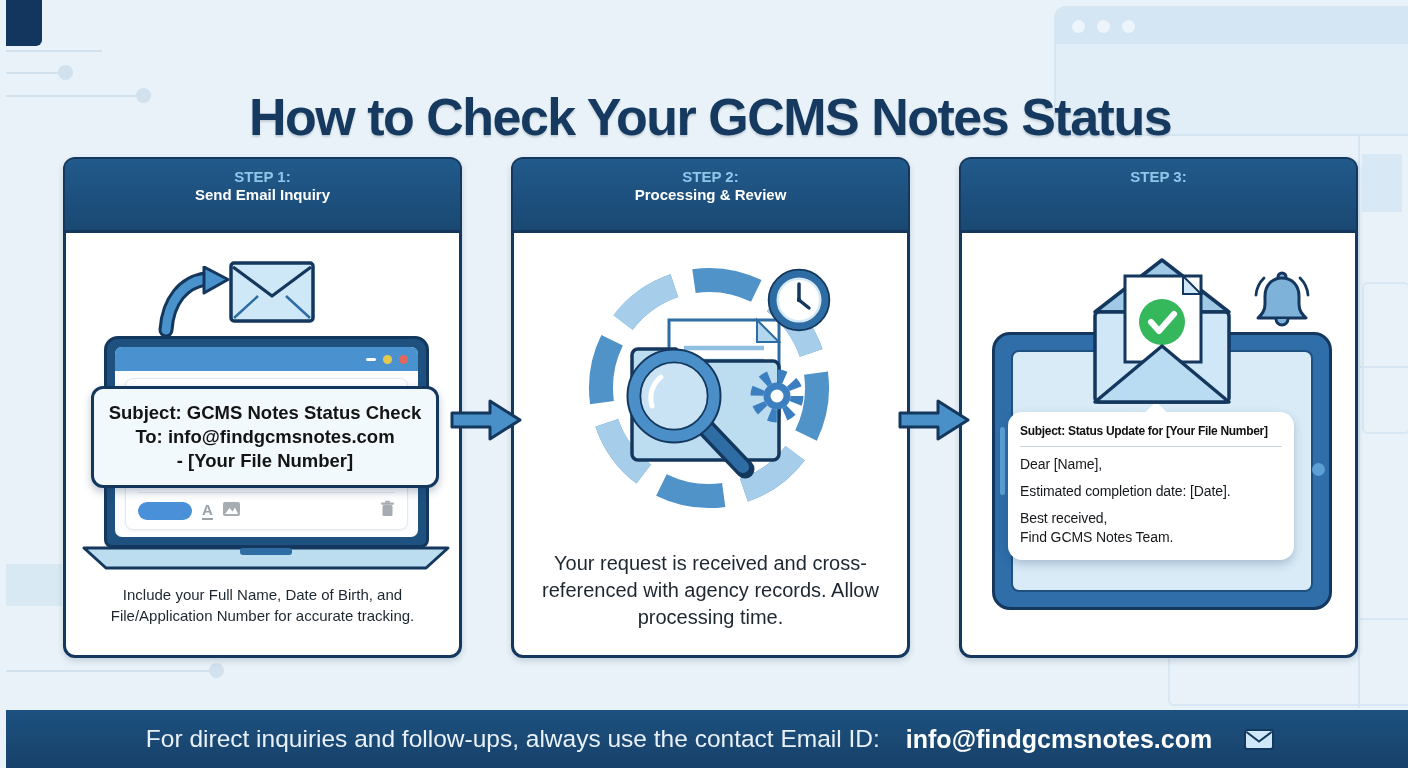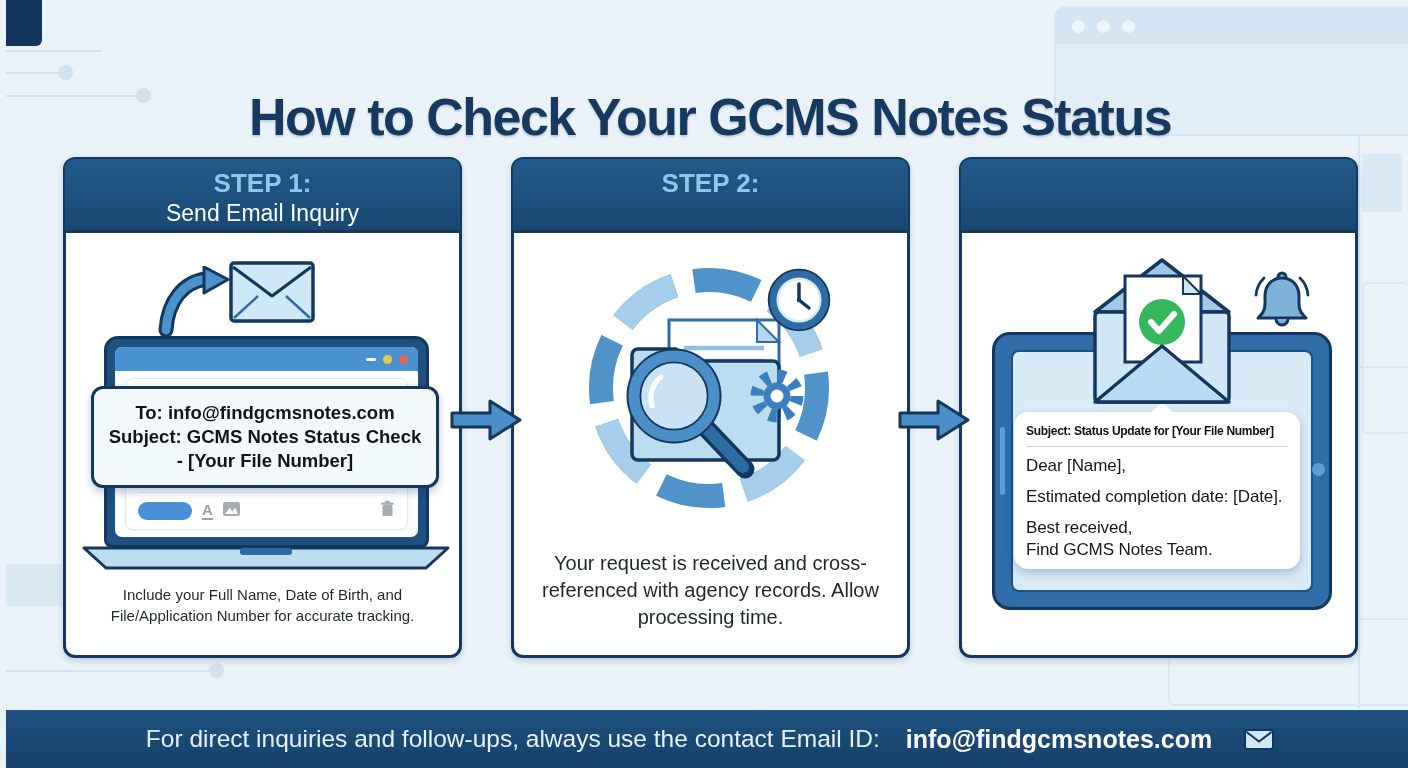--- a/index.html
+++ b/index.html
@@ -30,22 +30,22 @@
 
   
   .panel{position:absolute;top:157px;width:399px;height:501px;background:#ffffff;
          border:3px solid #153860;border-radius:12px;box-shadow:0 3px 6px rgba(21,56,96,.18);
          box-sizing:border-box;}
   .panel.p1{left:57px;} .panel.p2{left:505px;} .panel.p3{left:953px;}
   .panel-header{position:absolute;top:-1px;left:-1px;right:-1px;height:74px;
          background:linear-gradient(180deg,#215a8b,#1a4873);
          border-bottom:3px solid #14375e;border-radius:9px 9px 0 0;
          text-align:center;padding-top:9px;box-sizing:border-box;}
-  .step-label{font-size:26px;font-weight:bold;color:#8ec7ea;line-height:1.2;}
-  .step-heading{font-size:23px;font-weight:normal;color:#ffffff;line-height:1.25;}
+  .step-label{font-size:15px;font-weight:bold;color:#8ec7ea;line-height:1.2;}
+  .step-heading{font-size:15px;font-weight:bold;color:#ffffff;line-height:1.25;}
 
   
   .arrow-connector{position:absolute;top:396px;width:72px;height:48px;z-index:6;}
   .arrow-1{left:444px;} .arrow-2{left:892px;}
 
   
   .curved-arrow{position:absolute;left:88px;top:106px;}
   .envelope-closed{position:absolute;left:162px;top:100px;}
   .laptop-screen{position:absolute;left:38px;top:176px;width:325px;height:212px;
       background:#1e5080;border:3px solid #14375e;border-radius:14px 14px 8px 8px;
@@ -79,27 +79,27 @@
 
   
   .tablet{position:absolute;left:30px;top:172px;width:340px;height:278px;background:#2f6ea9;
       border:3.5px solid #14375e;border-radius:18px;box-sizing:border-box;}
   .tablet-screen{position:absolute;left:16px;right:16px;top:15px;bottom:15px;background:#d9ebf7;
       border:2px solid #1e5080;border-radius:8px;}
   .tablet-btn{position:absolute;left:5px;top:92px;width:5px;height:68px;background:#5b9fd4;border-radius:3px;}
   .tablet-dot{position:absolute;right:4px;top:128px;width:13px;height:13px;border-radius:50%;background:#5b9fd4;}
   .envelope-open{position:absolute;left:125px;top:90px;z-index:6;}
   .bell{position:absolute;left:288px;top:108px;z-index:6;}
-  .email-card{position:absolute;left:52px;top:252px;width:286px;box-sizing:border-box;background:#ffffff;
-      border-radius:14px;box-shadow:0 4px 10px rgba(20,55,94,.25);padding:12px 12px 8px 12px;z-index:5;}
+  .email-card{position:absolute;left:46px;top:252px;width:286px;box-sizing:border-box;background:#ffffff;
+      border-radius:14px;box-shadow:0 4px 10px rgba(20,55,94,.25);padding:12px 12px 14px 12px;z-index:5;}
   .email-card .notch{position:absolute;top:-7px;left:140px;width:16px;height:16px;background:#ffffff;
       transform:rotate(45deg);border-radius:2px;}
   .email-subject{font-size:12px;font-weight:bold;color:#101010;letter-spacing:-0.3px;white-space:nowrap;}
   .email-hr{border:none;border-top:1.5px solid #c9d6e0;margin:8px 0 8px 0;}
-  .email-card p{margin:0 0 9px 0;font-size:17px;line-height:1.3;color:#15181b;letter-spacing:-0.1px;}
+  .email-card p{margin:0 0 9px 0;font-size:14px;line-height:1.3;color:#15181b;letter-spacing:-0.1px;}
   .email-card p:last-child{margin-bottom:0;}
 
   
   .footer{position:absolute;left:0;top:710px;width:100%;height:58px;
       background:linear-gradient(180deg,#1d517f,#17416a);display:flex;align-items:center;
       justify-content:center;gap:26px;z-index:8;}
   .footer .pre{font-size:24.5px;color:#e9f1f8;}
   .footer .mail{font-size:25px;font-weight:bold;color:#ffffff;}
   .footer-mail-icon{margin-left:6px;display:flex;align-items:center;}
 </style>
@@ -178,22 +178,22 @@
                 <rect x="1" y="2.5" width="13" height="2.2" rx="1" fill="#a6acb2"></rect>
                 <rect x="5" y="0.8" width="5" height="2" rx="1" fill="#a6acb2"></rect>
               </svg>
             </span>
           </div>
         </div>
       </div>
     </div>
 
     <div class="callout">
+      <div class="line">Subject: GCMS Notes Status Check</div>
       <div class="line">To: info@findgcmsnotes.com</div>
-      <div class="line">Subject: GCMS Notes Status Check</div>
       <div class="line">- [Your File Number]</div>
     </div>
 
     <span class="laptop-base">
       <svg width="384" height="26" viewBox="0 0 384 26">
         <polygon points="10,2 374,2 352,22 32,22" fill="#bcdcf0" stroke="#14375e" stroke-width="3" stroke-linejoin="round"></polygon>
         <rect x="166" y="2" width="52" height="7" rx="3" fill="#2e6da4"></rect>
       </svg>
     </span>
 
@@ -202,20 +202,21 @@
 
   <span class="arrow-connector arrow-1">
     <svg width="72" height="48" viewBox="0 0 72 48">
       <polygon points="2,17 40,17 40,5 70,24 40,43 40,31 2,31" fill="#4a90c8" stroke="#14375e" stroke-width="3" stroke-linejoin="round"></polygon>
     </svg>
   </span>
 
   <section class="panel p2">
     <header class="panel-header">
       <div class="step-label">STEP 2:</div>
+      <div class="step-heading">Processing &amp; Review</div>
     </header>
 
     <span class="ring">
       <svg width="264" height="264" viewBox="-132 -132 264 264">
         <circle r="108" fill="none" stroke="#4f93c9" stroke-width="24" stroke-dasharray="64 20.82" transform="rotate(-98)"></circle>
         <circle r="108" fill="none" stroke="#a6cde9" stroke-width="24" stroke-dasharray="64 105.65" transform="rotate(-53)"></circle>
       </svg>
     </span>
 
     <span class="process-art">
@@ -263,20 +264,21 @@
   </section>
 
   <span class="arrow-connector arrow-2">
     <svg width="72" height="48" viewBox="0 0 72 48">
       <polygon points="2,17 40,17 40,5 70,24 40,43 40,31 2,31" fill="#4a90c8" stroke="#14375e" stroke-width="3" stroke-linejoin="round"></polygon>
     </svg>
   </span>
 
   <section class="panel p3">
     <header class="panel-header">
+      <div class="step-label">STEP 3:</div>
     </header>
 
     <div class="tablet">
       <div class="tablet-screen"></div>
       <span class="tablet-btn"></span>
       <span class="tablet-dot"></span>
     </div>
 
     <span class="envelope-open">
       <svg width="150" height="158" viewBox="0 0 150 158">

